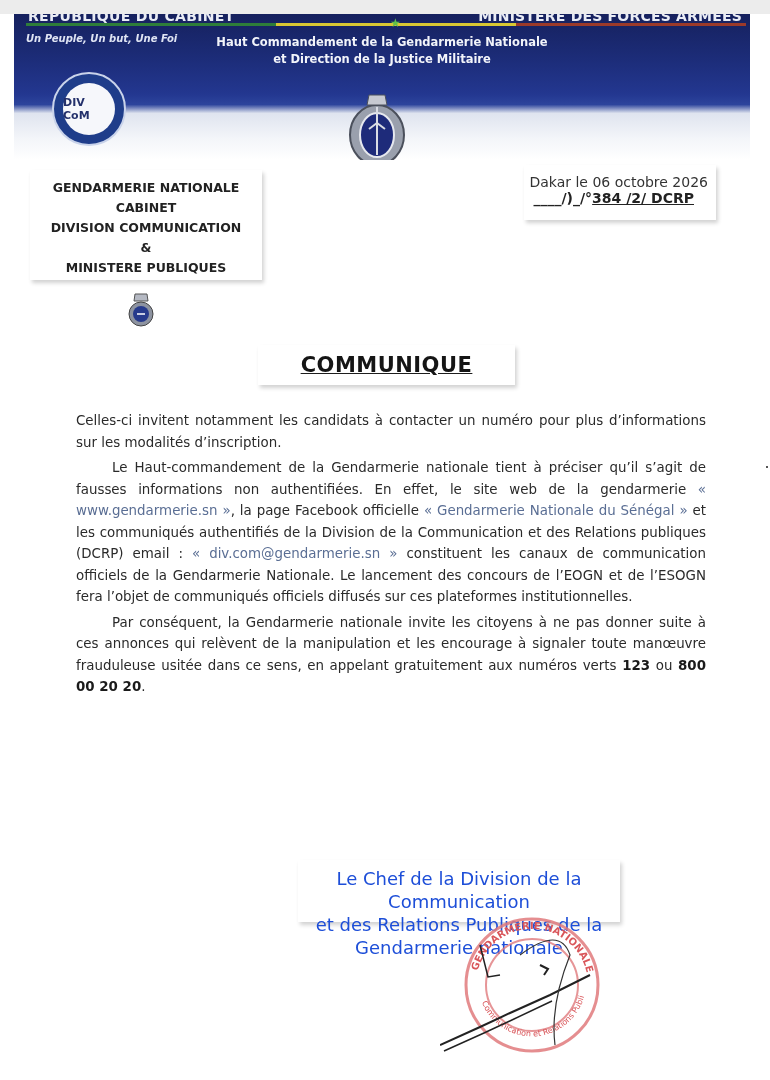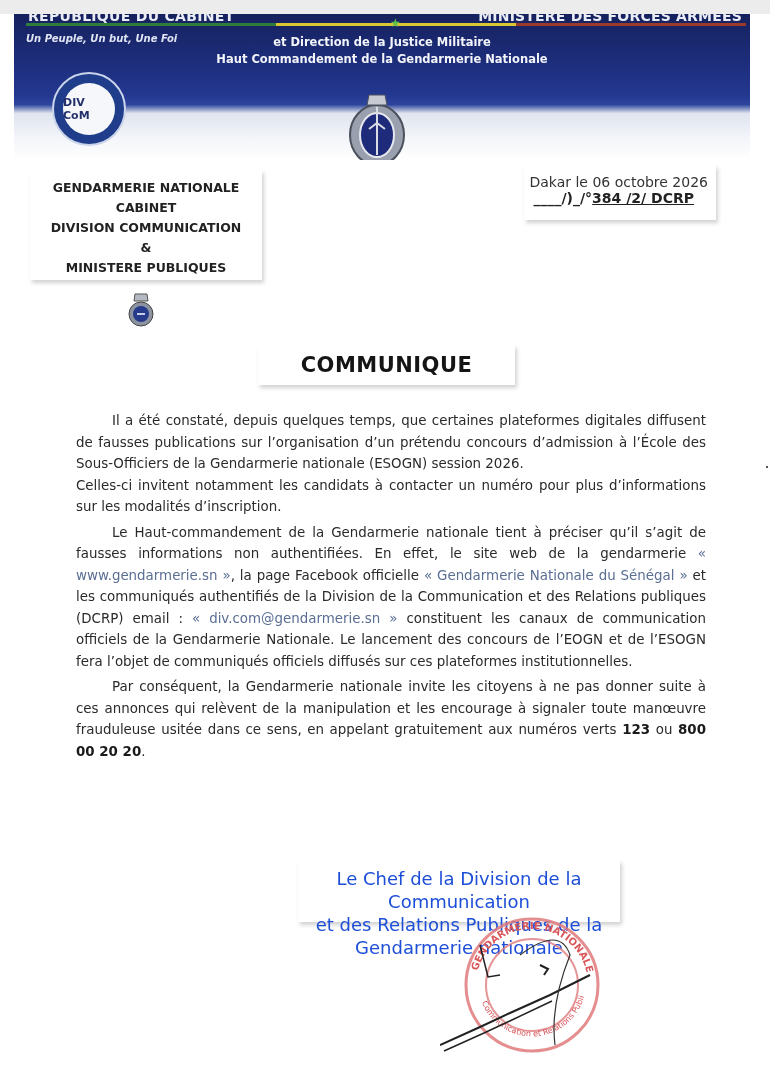--- a/index.html
+++ b/index.html
@@ -55,21 +55,21 @@
     box-shadow: 2px 3px 4px rgba(0,0,0,0.18);
   }
   .org-box { left:30px; top:170px; width:232px; height:110px; }
   .org-box div { text-align:center; font-weight:bold; font-size:12.5px; line-height:20px; color:#222; }
   .org-box .l1 { padding-top:8px; }
   .small-emblem { position:absolute; left:126px; top:292px; width:30px; height:36px; }
   .date-box { left:524px; top:165px; width:192px; height:55px; text-align:right; }
   .date { font-size:14px; color:#333; padding:9px 8px 0 0; }
   .ref { font-size:14px; font-weight:bold; color:#222; padding-right:22px; }
   .ref .u { text-decoration:underline; }
-  .title-box { left:258px; top:345px; width:257px; height:40px; text-align:center; }
+  .title-box { left:258px; top:345px; width:257px; height:40px; text-align:center;text-decoration:underline; }
   .title-box span { font-weight:bold; font-size:21px; line-height:40px; letter-spacing:0.5px; color:#151515; }
   
   .body {
     position:absolute; left:76px; top:410px; width:630px;
     font-size:13.4px; line-height:21.5px; color:#2a2a2a; text-align:justify;
   }
   .body p { margin:0; }
   .body .ind { text-indent:36px; }
   .body .gap { margin-top:4px; }
   .q { color:#5a6e94; }
@@ -88,22 +88,22 @@
 
 <div class="banner">
   <div class="rep-title">REPUBLIQUE DU CABINET</div>
   <div class="min-title">MINISTERE DES FORCES ARMEES</div>
   <div class="flagline flag-g"></div>
   <div class="flagline flag-y"></div>
   <div class="flagline flag-r"></div>
   <div class="star">★</div>
   <div class="motto">Un Peuple, Un but, Une Foi</div>
   <div class="hc-title">
+    <div>Haut Commandement de la Gendarmerie Nationale</div>
     <div>et Direction de la Justice Militaire</div>
-    <div>Haut Commandement de la Gendarmerie Nationale</div>
   </div>
   <div class="divcom">
     <div class="divcom-inner">DIV CoM</div>
   </div>
   <svg class="emblem" viewBox="0 0 60 78">
     <ellipse cx="30" cy="46" rx="27" ry="30" fill="#9aa0ad" stroke="#4b505c" stroke-width="2"></ellipse>
     <ellipse cx="30" cy="46" rx="17" ry="22" fill="#1e2b7a" stroke="#e6e8ee" stroke-width="2"></ellipse>
     <path d="M22 6 L38 6 L40 16 L20 16 Z" fill="#c7cad2" stroke="#4b505c"></path>
     <line x1="30" y1="18" x2="30" y2="66" stroke="#d9dce4" stroke-width="2"></line>
     <path d="M22 40 L30 34 L38 40" fill="none" stroke="#d9dce4" stroke-width="2"></path>
@@ -128,21 +128,20 @@
 <div class="box date-box">
   <div class="date">Dakar le 06 octobre 2026</div>
   <div class="ref"><span>____/)_/°</span><span class="u">384 /2/ DCRP</span></div>
 </div>
 
 <div class="box title-box">
   <span>COMMUNIQUE</span>
 </div>
 
 <div class="body">
-  <p class="ind">Il a été constaté, depuis quelques temps, que certaines plateformes digitales diffusent de fausses publications sur l’organisation d’un prétendu concours d’admission à l’École des Sous-Officiers de la Gendarmerie nationale (ESOGN) session 2026.</p>
   <p>Celles-ci invitent notamment les candidats à contacter un numéro pour plus d’informations sur les modalités d’inscription.</p>
   <p class="ind gap"><span>Le Haut-commandement de la Gendarmerie nationale tient à préciser qu’il s’agit de fausses informations non authentifiées. En effet, le site web de la gendarmerie </span><span class="q">« www.gendarmerie.sn »</span><span>, la page Facebook officielle </span><span class="q">« Gendarmerie Nationale du Sénégal »</span><span> et les communiqués authentifiés de la Division de la Communication et des Relations publiques (DCRP) email : </span><span class="q">« div.com@gendarmerie.sn »</span><span> constituent les canaux de communication officiels de la Gendarmerie Nationale. Le lancement des concours de l’EOGN et de l’ESOGN fera l’objet de communiqués officiels diffusés sur ces plateformes institutionnelles.</span></p>
   <p class="ind gap"><span>Par conséquent, la Gendarmerie nationale invite les citoyens à ne pas donner suite à ces annonces qui relèvent de la manipulation et les encourage à signaler toute manœuvre frauduleuse usitée dans ce sens, en appelant gratuitement aux numéros verts </span><span class="b">123</span><span> ou </span><span class="b">800 00 20 20</span><span>.</span></p>
 </div>
 
 <div class="box sig-box">
   <div class="l1">Le Chef de la Division de la Communication</div>
   <div>et des Relations Publiques de la Gendarmerie nationale</div>
 </div>
 

